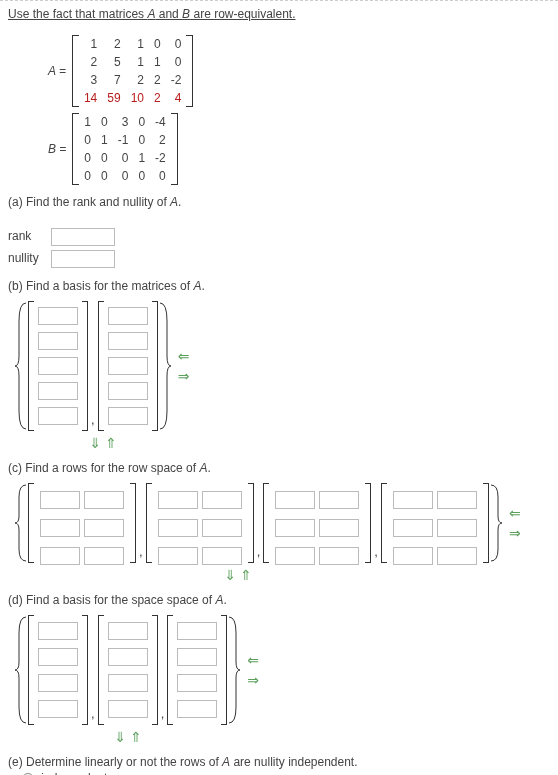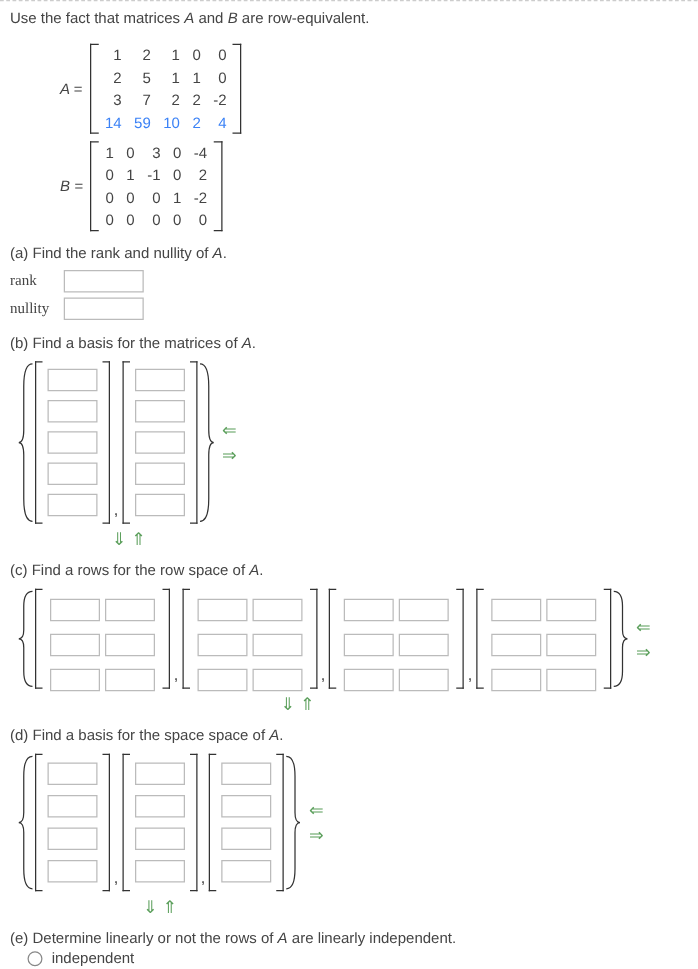--- a/index.html
+++ b/index.html
@@ -6,21 +6,21 @@
     font-family: Arial, Helvetica, sans-serif;
     font-size: 12px;
     color: #444;
     margin: 0;
     padding: 6px 8px;
     width: 558px;
     box-sizing: border-box;
     border-top: 1px dashed #ccc;
   }
   .italic { font-style: italic; }
-  .question { margin-bottom: 14px; }
+  .question { margin-bottom: 14px; text-decoration: underline; }
   .matrix-eq {
     display: flex;
     align-items: center;
     margin: 6px 0 6px 40px;
   }
   .matrix-eq .lhs { margin-right: 6px; }
   .matrix {
     display: inline-flex;
     align-items: stretch;
   }
@@ -31,33 +31,33 @@
   }
   .bracket-left { border-left: 1px solid #333; }
   .bracket-right { border-right: 1px solid #333; }
   .matrix table { border-collapse: collapse; }
   .matrix td {
     padding: 1px 5px;
     text-align: right;
     font-size: 12px;
     line-height: 16px;
   }
-  .red td { color: #3b82f6; }
+  .red td { color: #b91c1c; }
   .part { margin: 10px 0 0 0; }
   .inline-label { display: inline-block; width: 40px; }
   .input-box {
     display: inline-block;
     background: #fff;
     border: 1px solid #bbb;
     height: 16px;
     vertical-align: middle;
   }
   .w60 { width: 62px; }
   .w38 { width: 38px; }
-  .rank-lines { margin: 4px 0 0 0; line-height: 22px; font-family: Liberation Serif, serif; }
+  .rank-lines { margin: 16px 0 0 0; line-height: 22px; }
 
   .brace-set {
     display: flex;
     align-items: stretch;
     margin: 8px 0 0 6px;
   }
   .brace {
     width: 14px;
     position: relative;
     flex: 0 0 14px;
@@ -396,19 +396,19 @@
       <span>⇐</span>
         <span>⇒</span>
     </div>
   </div>
   <div class="arrows-below" style="width:240px;">
     <span>⇓</span> <span>⇑</span>
   </div>
 </div>
 
 <div class="part">
-  <span>(e) Determine linearly or not the rows of </span><span class="italic">A</span><span> are linearly independent.</span>
+  <span>(e) Determine linearly or not the rows of </span><span class="italic">A</span><span> are nullity independent.</span>
   <div class="radio-item">
     <span class="radio"></span>
     <span>independent</span>
   </div>
   
 </div>
 
 </body></html>

